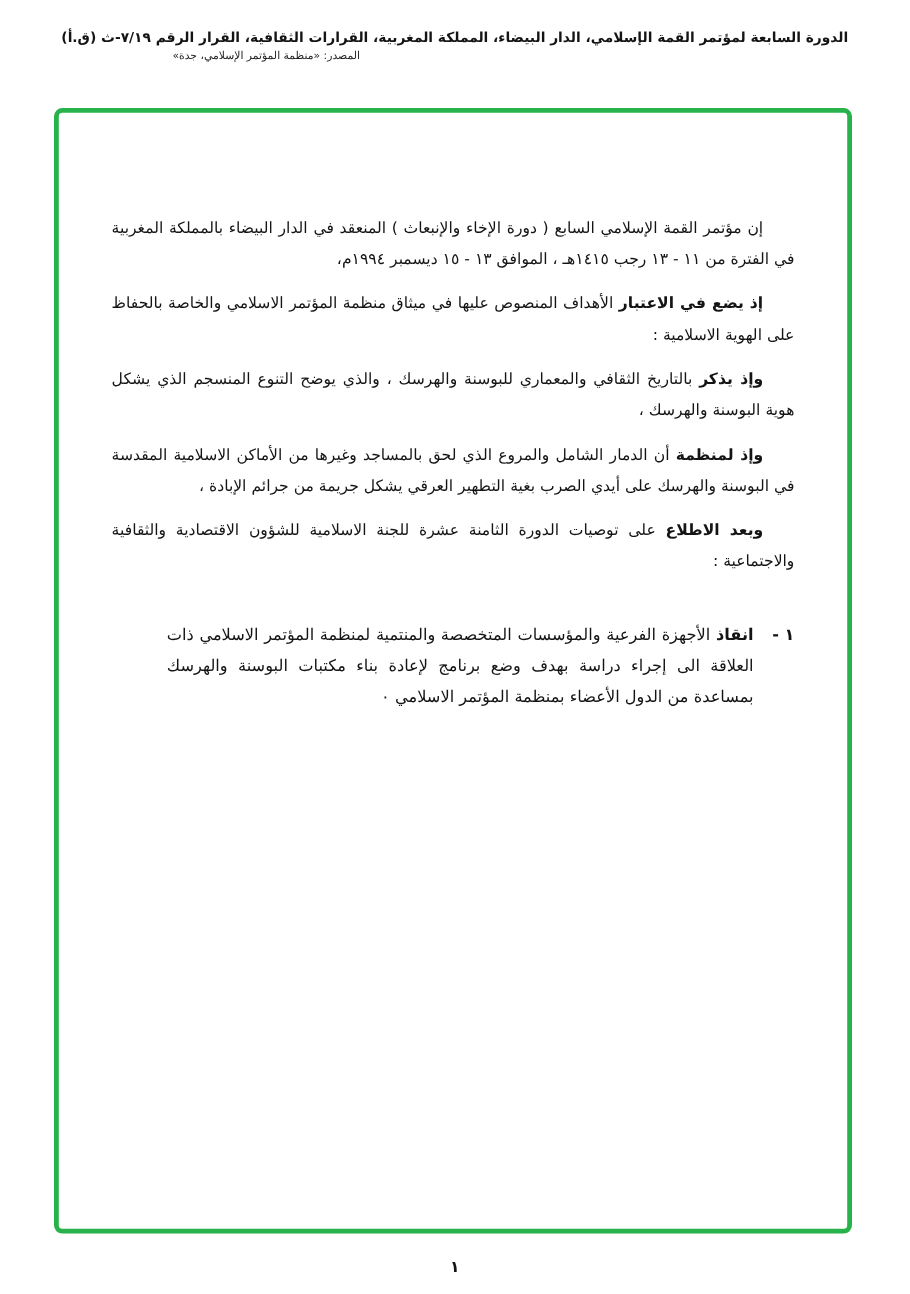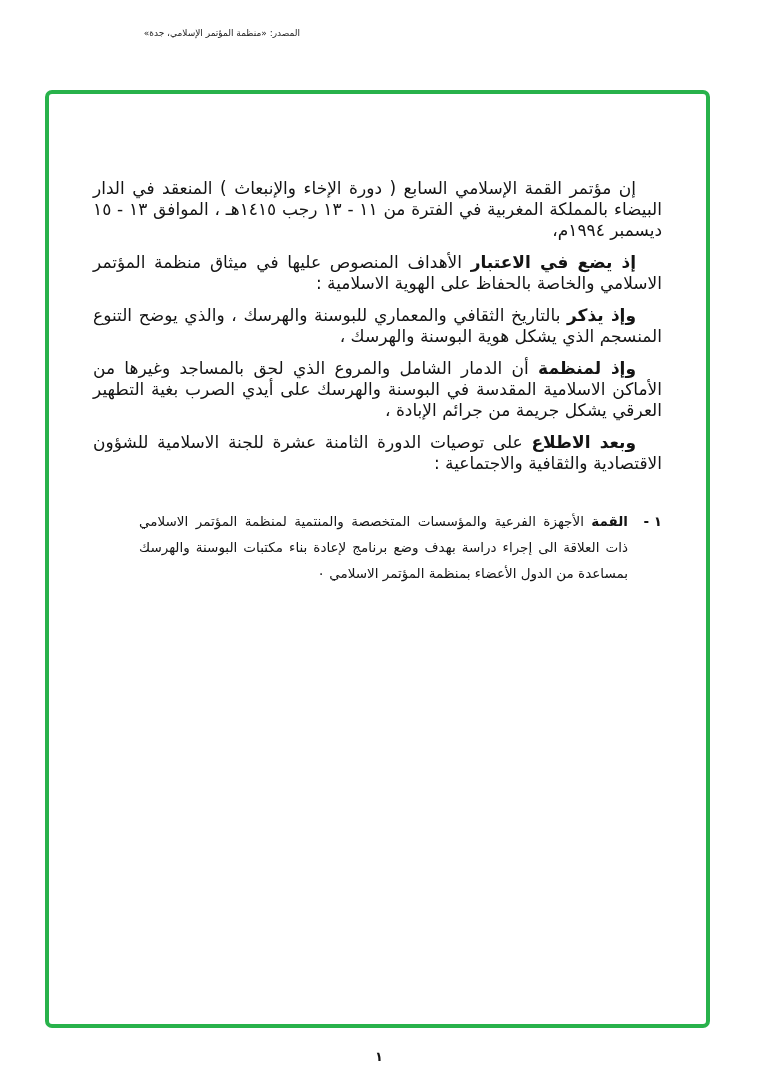--- a/index.html
+++ b/index.html
@@ -49,22 +49,22 @@
     font-weight:bold;
     margin-bottom:30px;
   }
   .title-line {
     font-size:17px;
     line-height:34px;
     letter-spacing:0.2px;
   }
   .title-line.small { font-size:15px; }
   .body-block {
-    font-size:17px;
-    line-height:21px;
+    font-size:13px;
+    line-height:26px;
     text-align:justify;
     text-justify:inter-word;
   }
   .para {
     margin-bottom:11px;
     text-indent:26px;
   }
   .para .lead { font-weight:bold; }
   .list-block { margin-top:34px; }
   .list-item {
@@ -93,20 +93,21 @@
     font-size:13px;
     font-weight:bold;
   }
 </style>
 </head>
 <body>
 
 <div class="page">
 
   <div class="header">
+    <div class="header-line1">الدورة السابعة لمؤتمر القمة الإسلامي، الدار البيضاء، المملكة المغربية، القرارات الثقافية، القرار الرقم ٧/١٩-ث (ق.أ)</div>
     <div class="header-line2">المصدر:  «منظمة المؤتمر الإسلامي، جدة»</div>
   </div>
 
   <div class="doc-frame">
 
 
     <div class="body-block">
 
       <p class="para"><span>إن مؤتمر القمة الإسلامي السابع ( دورة الإخاء والإنبعاث ) المنعقد في الدار البيضاء بالمملكة المغربية في الفترة من ١١ - ١٣ رجب ١٤١٥هـ ، الموافق ١٣ - ١٥ ديسمبر ١٩٩٤م،</span></p>
 
@@ -117,21 +118,21 @@
       <p class="para"><strong class="lead">وإذ لمنظمة</strong> <span>أن الدمار الشامل والمروع الذي لحق بالمساجد وغيرها من الأماكن الاسلامية المقدسة في البوسنة والهرسك على أيدي الصرب بغية التطهير العرقي يشكل جريمة من جرائم الإبادة ،</span></p>
 
 
       <p class="para"><strong class="lead">وبعد الاطلاع</strong> <span>على توصيات الدورة الثامنة عشرة للجنة الاسلامية للشؤون الاقتصادية والثقافية والاجتماعية :</span></p>
 
     </div>
 
     <div class="list-block">
       <div class="list-item">
         <span class="num">١ -</span>
-        <span class="li-text"><strong class="lead">القمة</strong> <span>الأجهزة الفرعية والمؤسسات المتخصصة والمنتمية لمنظمة المؤتمر الاسلامي ذات العلاقة الى إجراء دراسة بهدف وضع برنامج لإعادة بناء مكتبات البوسنة والهرسك بمساعدة من الدول الأعضاء بمنظمة المؤتمر الاسلامي ٠</span></span>
+        <span class="li-text"><strong class="lead">انقاذ</strong> <span>الأجهزة الفرعية والمؤسسات المتخصصة والمنتمية لمنظمة المؤتمر الاسلامي ذات العلاقة الى إجراء دراسة بهدف وضع برنامج لإعادة بناء مكتبات البوسنة والهرسك بمساعدة من الدول الأعضاء بمنظمة المؤتمر الاسلامي ٠</span></span>
       </div>
     </div>
 
   </div>
 
   <div class="page-number">١</div>
 
 </div>
 
 </body></html>

